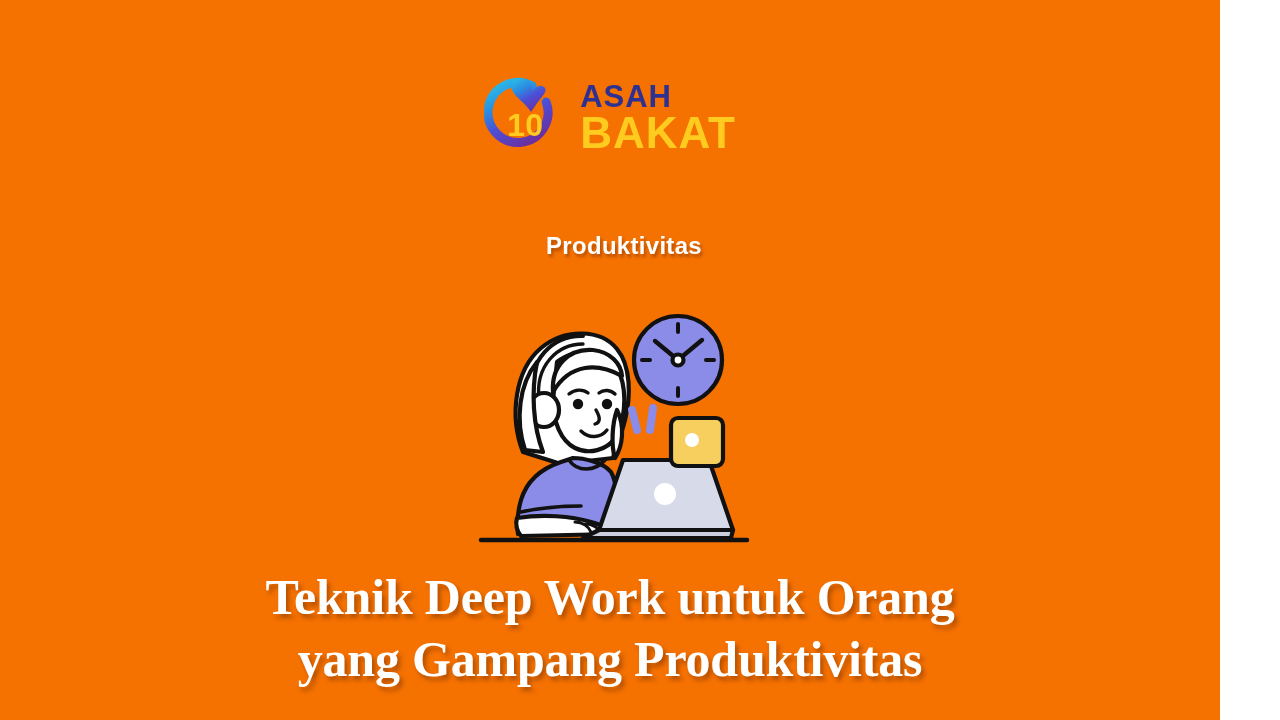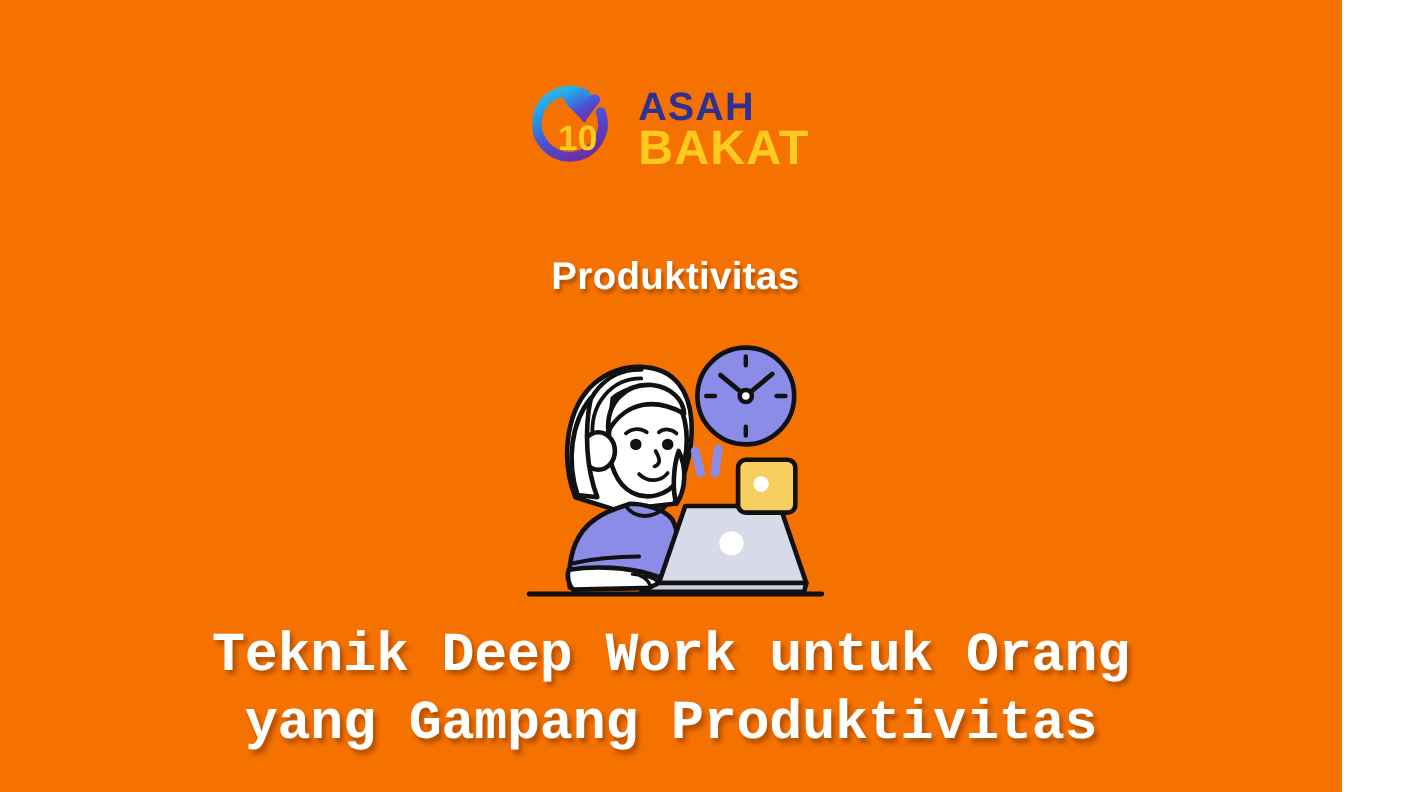--- a/index.html
+++ b/index.html
@@ -44,43 +44,43 @@
   .logo-mark svg { display: block; }
   .logo-words {
     display: flex;
     flex-direction: column;
     justify-content: center;
     line-height: 0.95;
   }
   .logo-asah {
     font-family: "Liberation Sans", sans-serif;
     font-weight: bold;
-    font-size: 36px;
+    font-size: 31px;
     letter-spacing: 1px;
     color: #2E3192;
   }
   .logo-bakat {
     font-family: "Liberation Sans", sans-serif;
     font-weight: bold;
     font-size: 44px;
     letter-spacing: 1px;
     color: #FFCB1F;
     margin-top: 0;
   }
 
   
   .category {
     position: absolute;
     top: 232px;
-    left: 4px;
+    left: 14px;
     width: 100%;
     text-align: center;
     font-family: "Liberation Sans", sans-serif;
     font-weight: bold;
-    font-size: 35px;
+    font-size: 24px;
     color: #FFFFFF;
     text-shadow: 2px 3px 3px rgba(90,35,0,0.40);
     letter-spacing: 0.3px;
   }
 
   
   .illustration {
     position: absolute;
     top: 300px;
     left: 50%;
@@ -90,21 +90,21 @@
   }
   .illustration svg { display: block; }
 
   
   .title {
     position: absolute;
     top: 566px;
     left: 0;
     width: 100%;
     text-align: center;
-    font-family: Liberation Mono, monospace;
+    font-family: Liberation Serif, serif;
     font-weight: bold;
     font-size: 50px;
     line-height: 62px;
     color: #FFFFFF;
     text-shadow: 3px 4px 4px rgba(90,35,0,0.42);
     letter-spacing: -0.2px;
     padding: 0 84px;
     box-sizing: border-box;
   }
   .title .line { display: block; white-space: nowrap; }

